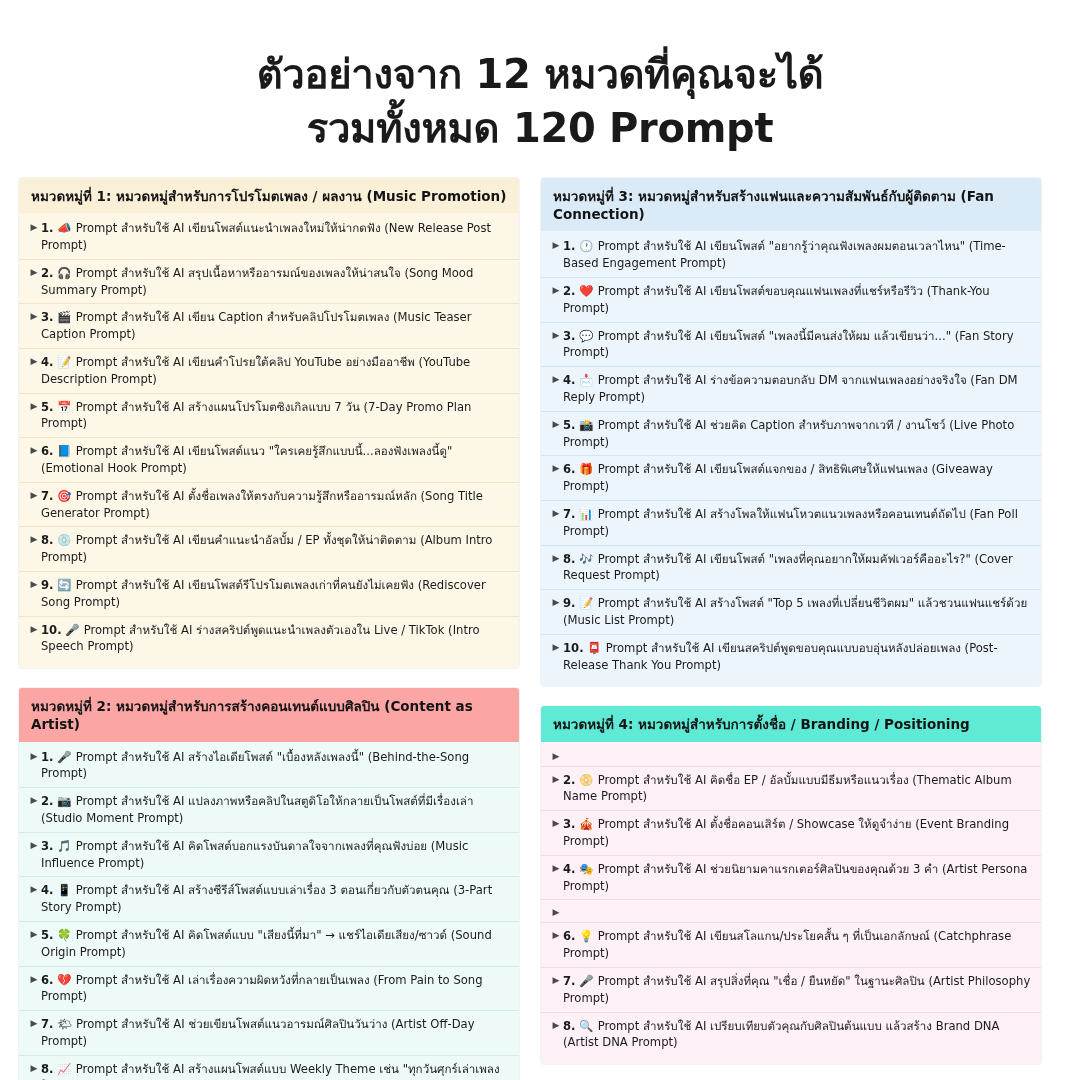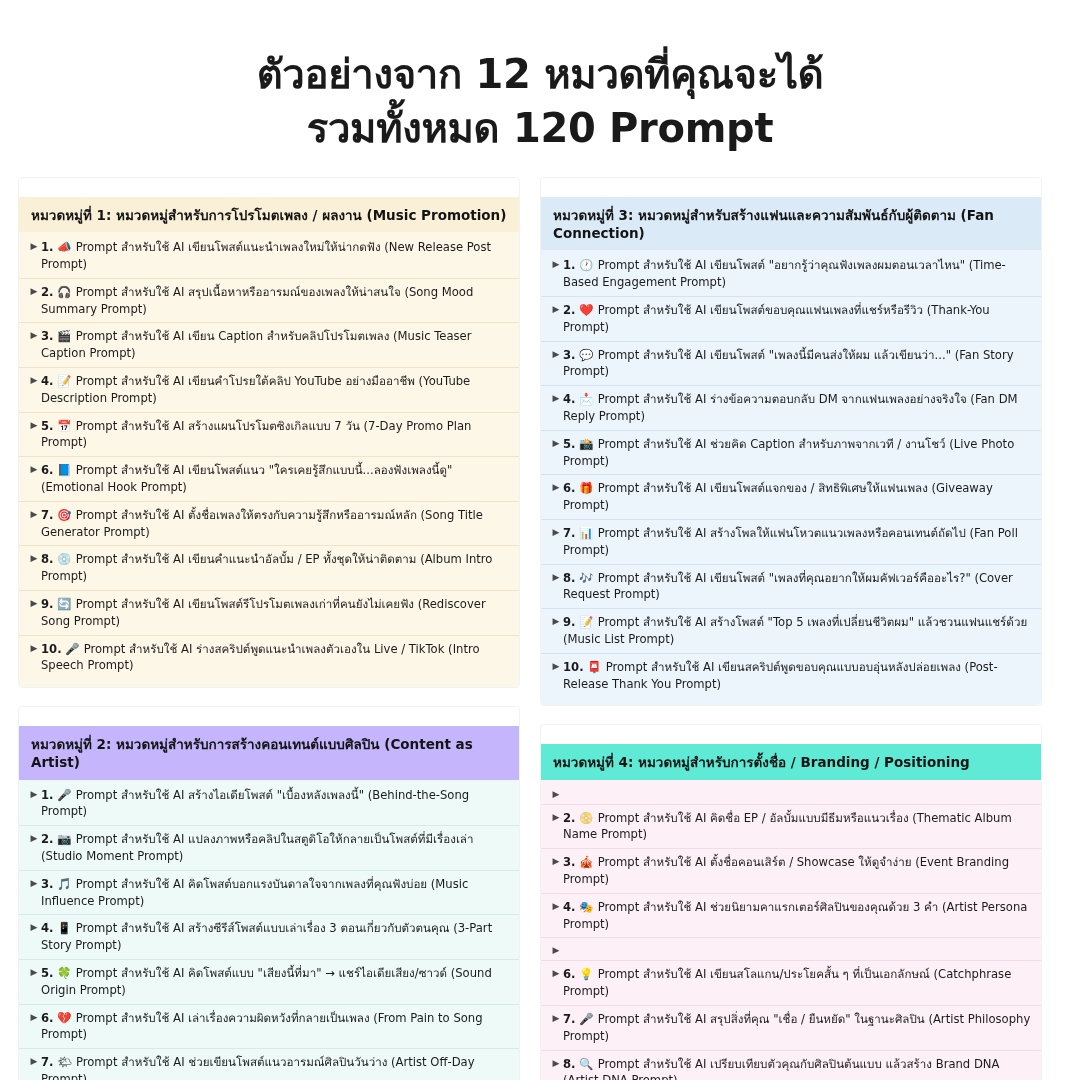--- a/index.html
+++ b/index.html
@@ -44,21 +44,20 @@
     border-radius: 4px;
     overflow: hidden;
     border: 1px solid rgba(0,0,0,0.05);
   }
   .card-header {
     font-size: 13.5px;
     font-weight: bold;
     color: #141414;
     padding: 9px 12px 8px 12px;
     line-height: 1.35;
-    margin-top: 19px;
   }
   .card-body {
     padding: 2px 0 8px 0;
   }
   .row {
     display: flex;
     align-items: flex-start;
     padding: 5px 10px 5px 8px;
     border-top: 1px solid rgba(0,0,0,0.045);
   }
@@ -81,21 +80,21 @@
     font-weight: bold;
   }
   .emoji {
     font-size: 11.6px;
   }
   
   .theme-cream .card-header { background: #faf0d8; }
   .theme-cream .card-body   { background: #fdf7e8; }
   .theme-cream .row         { border-top-color: #f0e4c6; }
 
-  .theme-mint .card-header  { background: #c4b5fd; }
+  .theme-mint .card-header  { background: #fca5a5; }
   .theme-mint .card-body    { background: #eefaf8; }
   .theme-mint .row          { border-top-color: #d3ece8; }
 
   .theme-sky .card-header   { background: #dbeaf7; }
   .theme-sky .card-body     { background: #edf5fc; }
   .theme-sky .row           { border-top-color: #d2e4f3; }
 
   .theme-rose .card-header  { background: #5eead4; }
   .theme-rose .card-body    { background: #fdf0f7; }
   .theme-rose .row          { border-top-color: #f2dbe9; }

